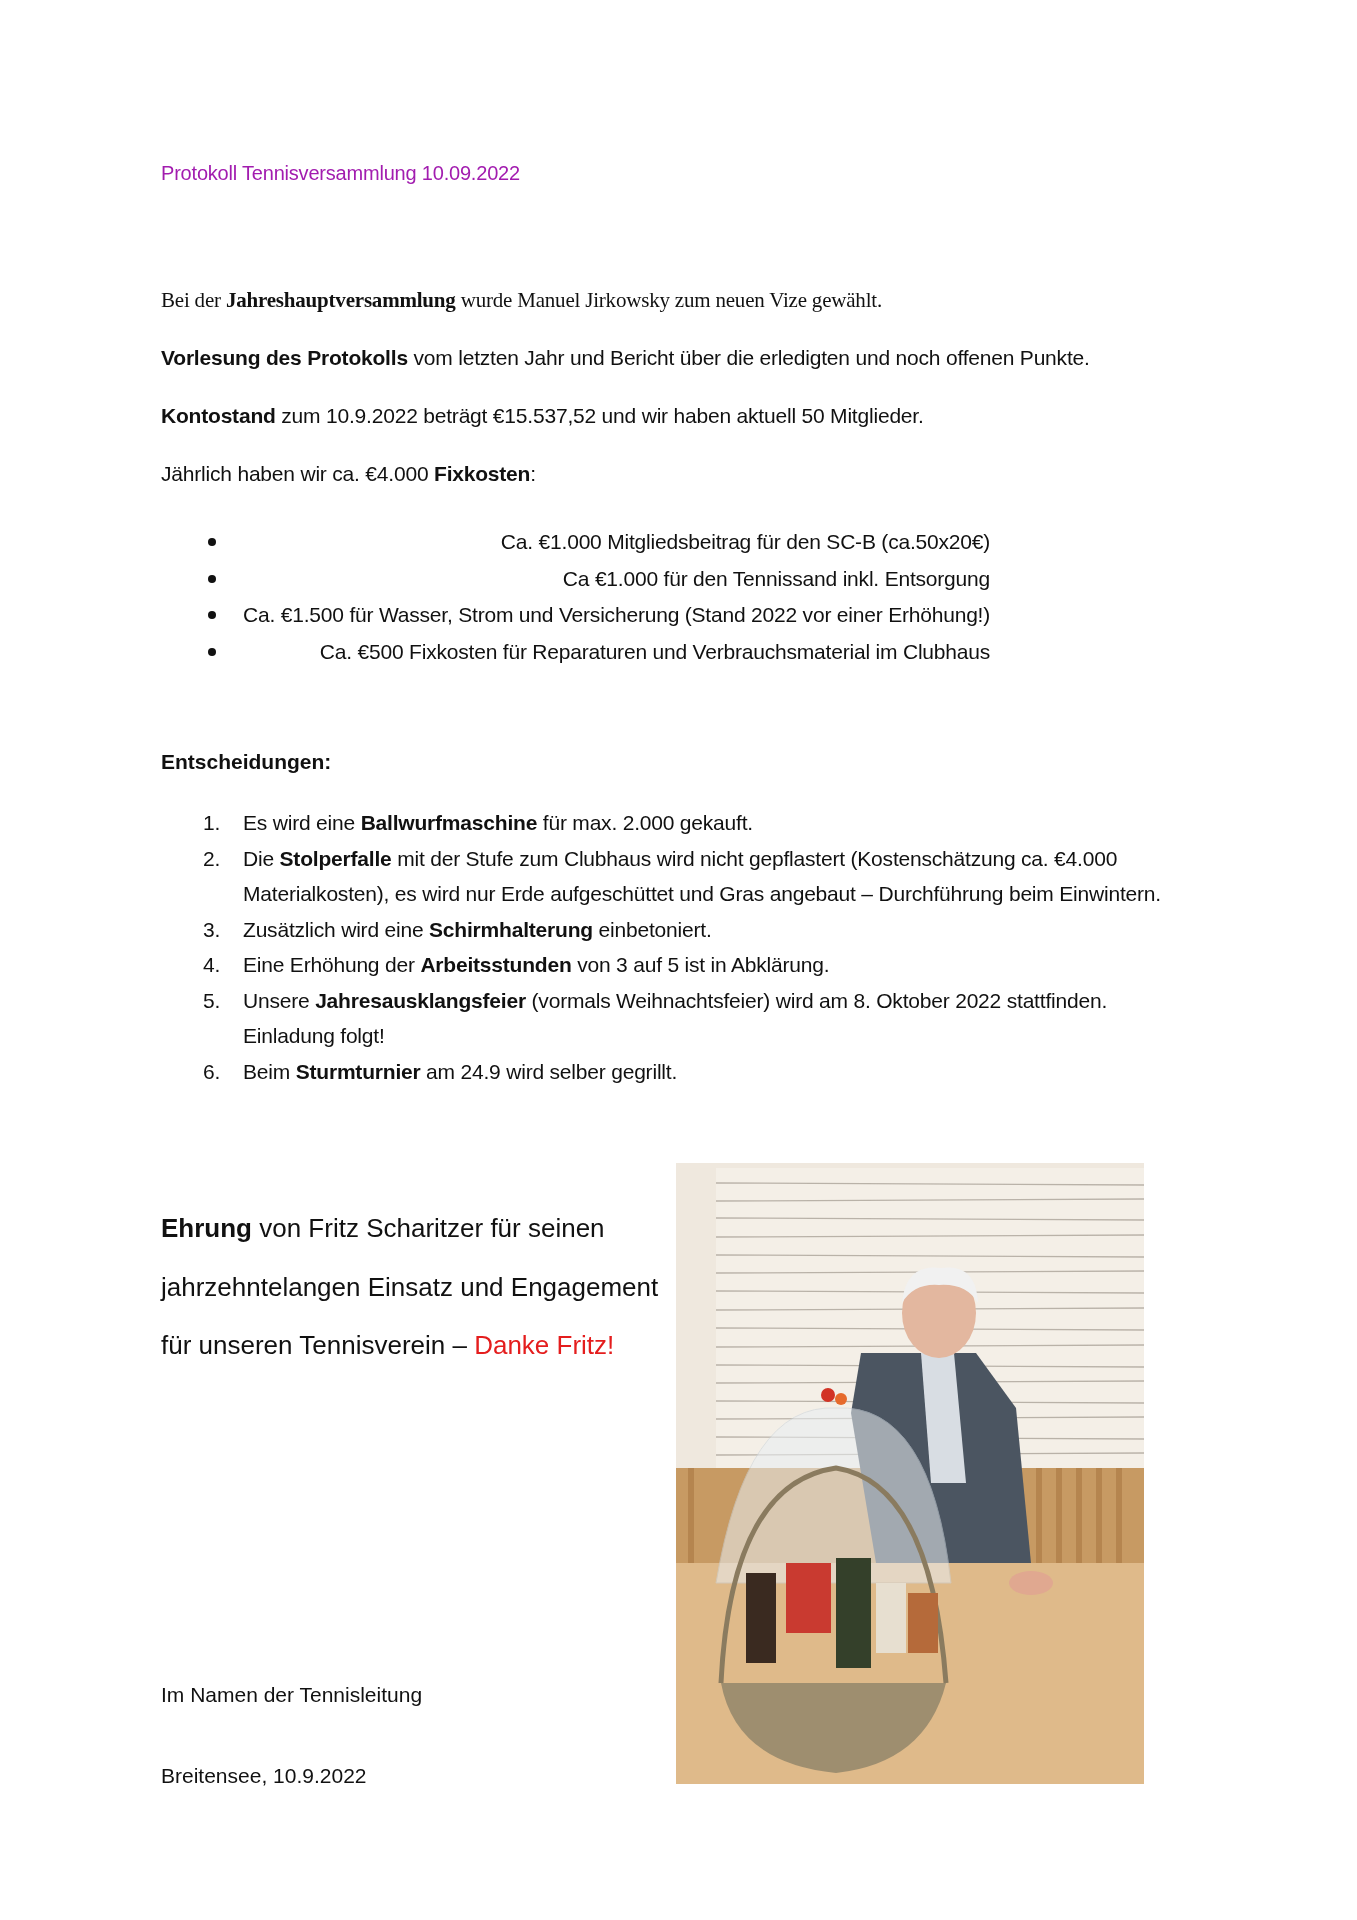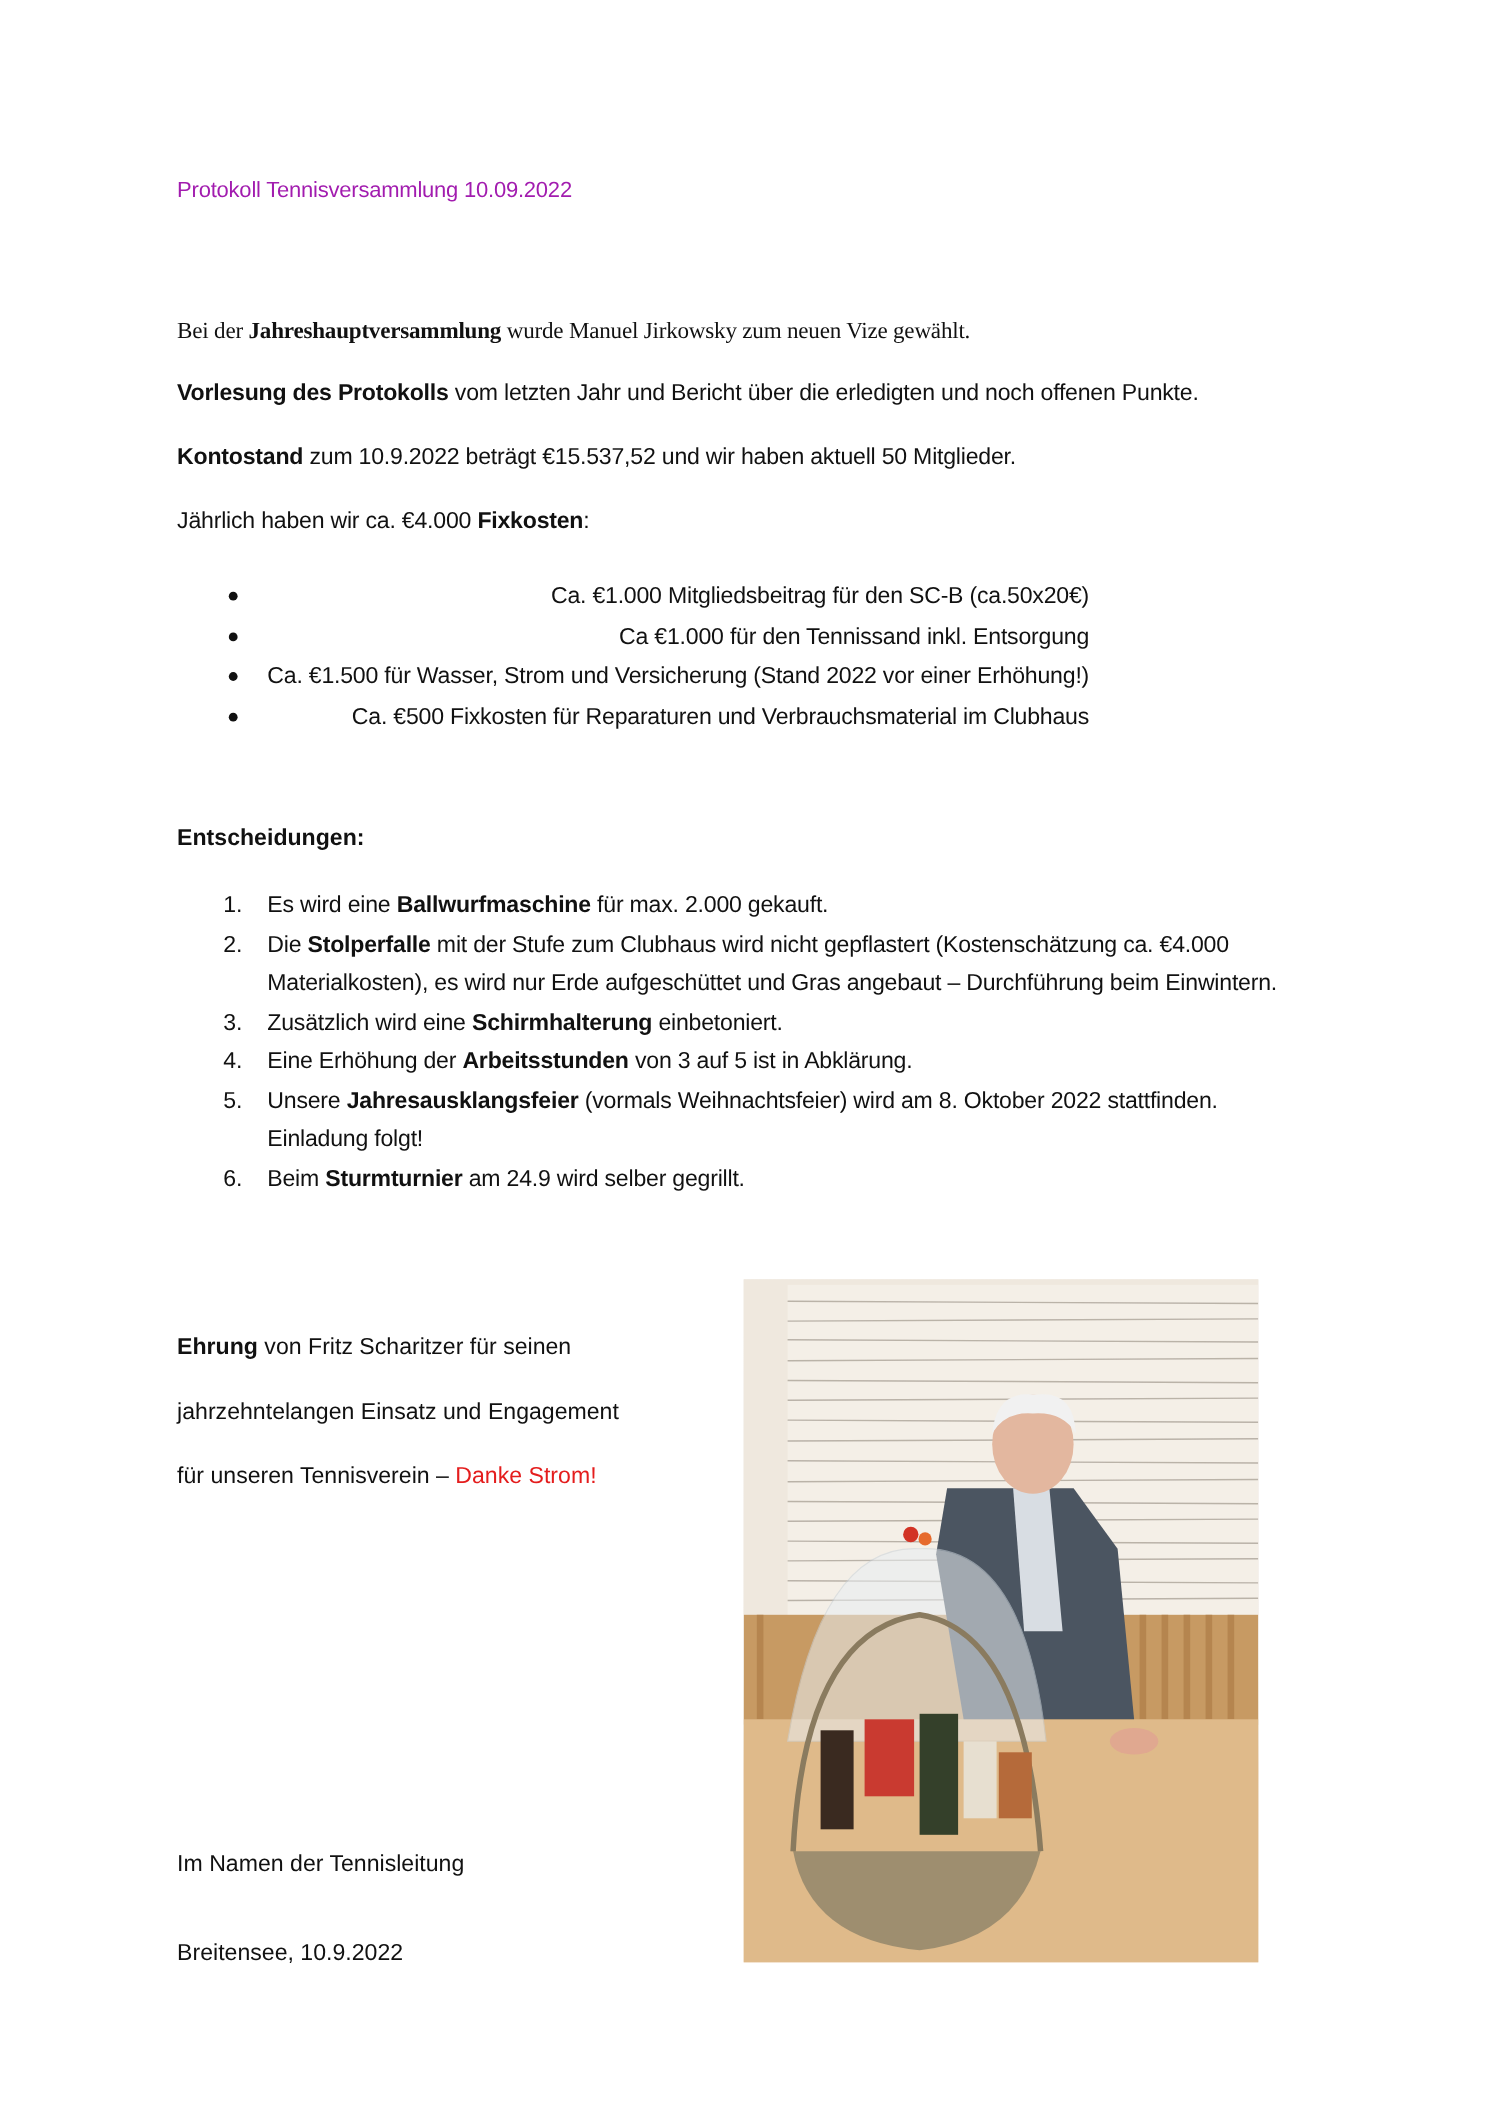--- a/index.html
+++ b/index.html
@@ -23,21 +23,21 @@
     }
     .bullets li .dot {
       position: absolute; left: 47px; top: 14px; width: 8px; height: 8px; border-radius: 50%; background: #111;
     }
     .heading2 { position: absolute; left: 161px; top: 750px; font-size: 21px; font-weight: bold; white-space: nowrap; }
     .decisions { position: absolute; left: 161px; top: 805px; margin: 0; padding: 0; list-style: none; width: 1040px; }
     .decisions li {
       position: relative; padding-left: 82px; font-size: 21px; line-height: 35.5px; letter-spacing: -0.2px;
     }
     .decisions li .num { position: absolute; left: 42px; top: 0; }
-    .honor { position: absolute; left: 161px; font-size: 21px; white-space: nowrap; }
+    .honor { position: absolute; left: 161px; font-size: 26px; white-space: nowrap; }
     .red { color: #e41d1d; }
     .sign { position: absolute; left: 161px; font-size: 21px; white-space: nowrap; }
     .photo {
       position: absolute; left: 676px; top: 1163px; width: 468px; height: 621px; overflow: hidden;
       background: linear-gradient(180deg, #ede6dc 0%, #e9dfd2 55%, #d9b78d 72%, #e6c49a 100%);
     }
   </style>
 </head>
 <body>
 
@@ -74,21 +74,21 @@
     <li><span class="num">4.</span><span>Eine Erhöhung der </span><b>Arbeitsstunden</b><span> von 3 auf 5 ist in Abklärung.</span></li>
     <li style="width:880px;"><span class="num">5.</span><span>Unsere </span><b>Jahresausklangsfeier</b><span> (vormals Weihnachtsfeier) wird am 8. Oktober 2022 stattfinden. Einladung folgt!</span></li>
     <li><span class="num">6.</span><span>Beim </span><b>Sturmturnier</b><span> am 24.9 wird selber gegrillt.</span></li>
   </ol>
 
   <div class="honor" style="top:1213px;">
     <b>Ehrung</b><span> von Fritz Scharitzer für seinen</span>
   </div>
   <div class="honor" style="top:1272px;">jahrzehntelangen Einsatz und Engagement</div>
   <div class="honor" style="top:1330px;">
-    <span>für unseren Tennisverein – </span><span class="red">Danke Strom!</span>
+    <span>für unseren Tennisverein – </span><span class="red">Danke Fritz!</span>
   </div>
 
   <div class="photo" title="Fritz Scharitzer mit Geschenkkorb">
     <svg width="468" height="621" viewBox="0 0 468 621" xmlns="http://www.w3.org/2000/svg">
       <rect x="0" y="0" width="468" height="621" fill="#efe8de"></rect>
       <rect x="40" y="5" width="428" height="305" fill="#f4efe7"></rect>
       <g stroke="#8a8176" stroke-width="1.3" opacity="0.55">
         <line x1="40" y1="20" x2="468" y2="22"></line>
           <line x1="40" y1="38" x2="468" y2="36"></line>
         <line x1="40" y1="55" x2="468" y2="57"></line>

